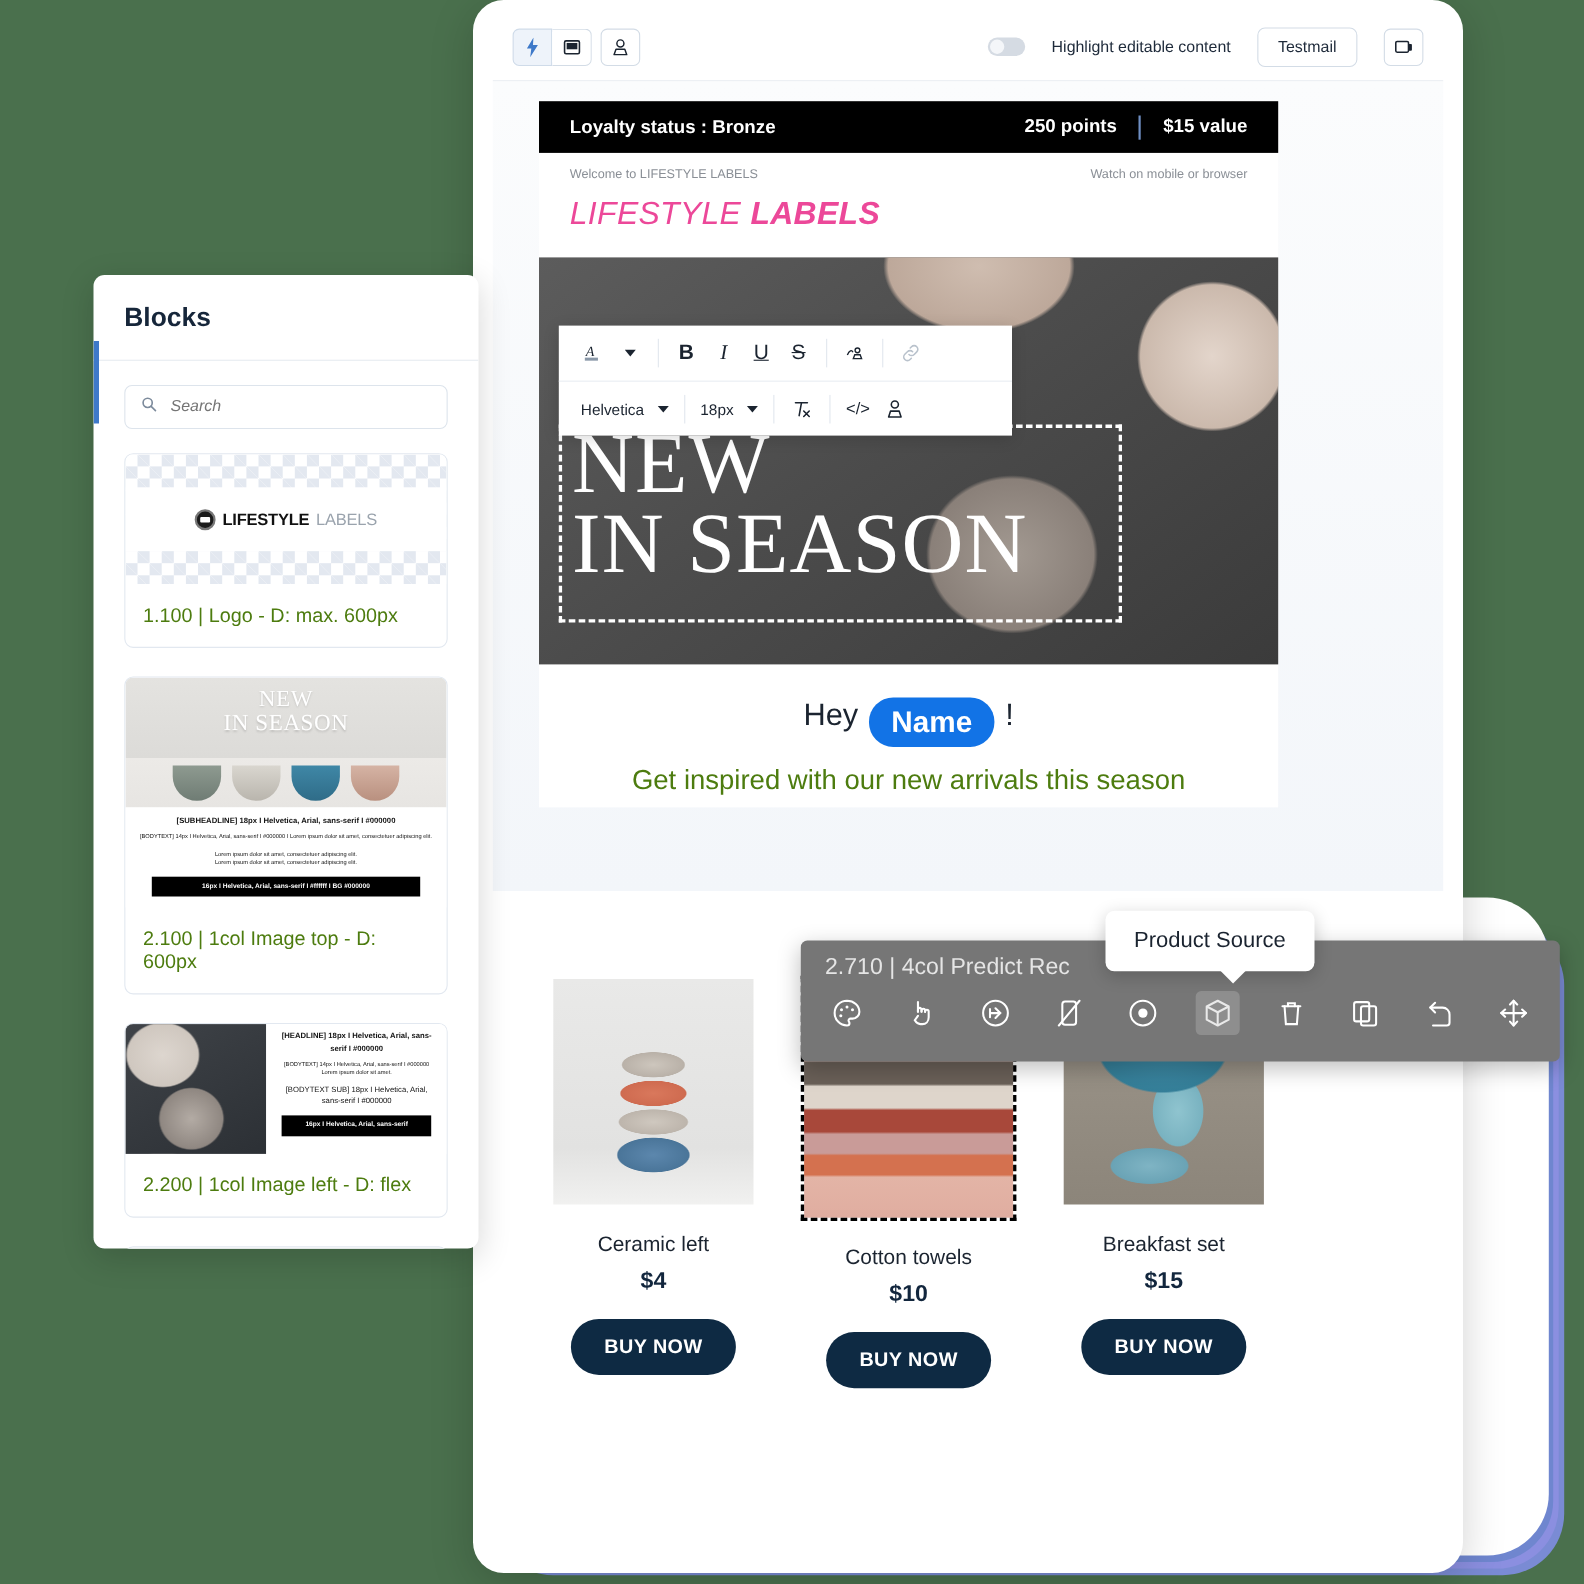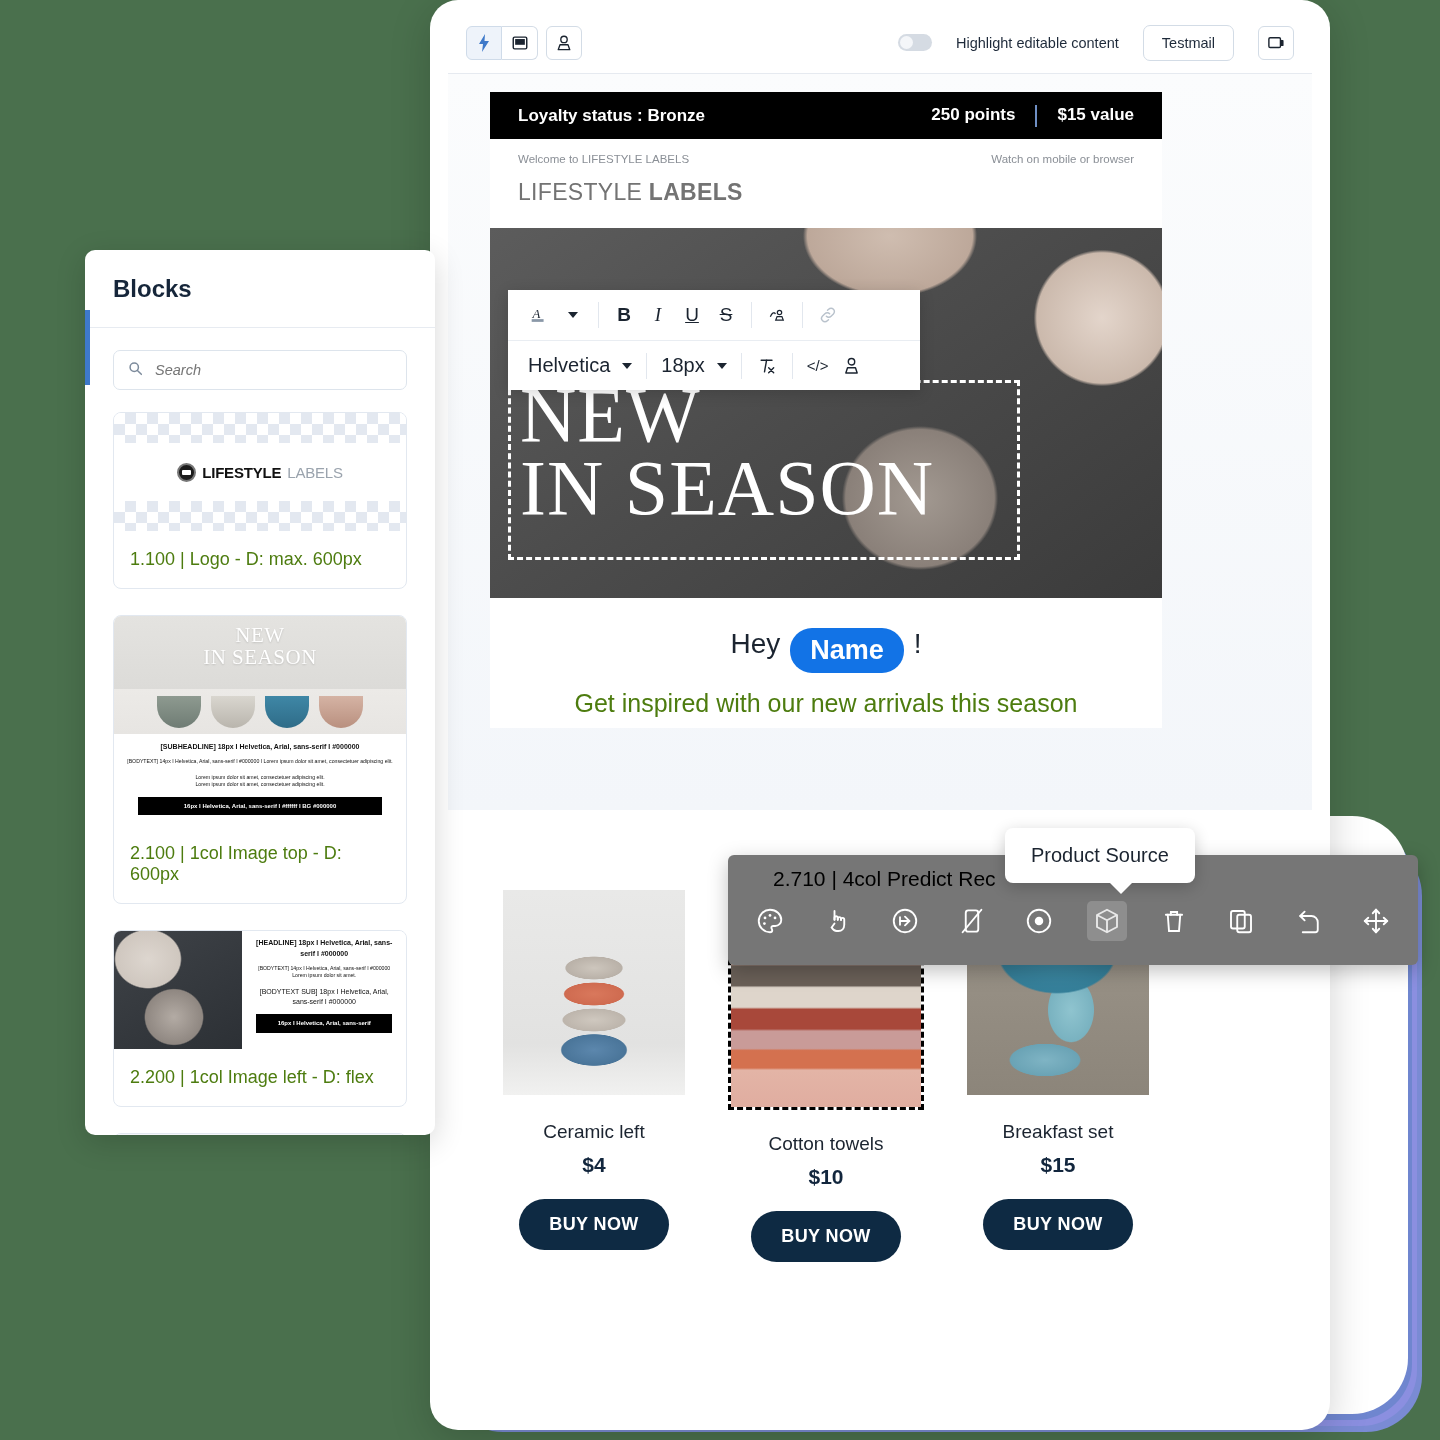--- a/index.html
+++ b/index.html
@@ -93,21 +93,21 @@
   }
   .loyalty-points { margin-left: auto; display:flex; align-items:flex-start; gap: 20px; }
   .loy-div { width: 2px; height: 22px; background: #6f8fc4; }
   .preheader {
     display: flex; padding: 14px 28px 6px 28px;
     font-size: 11.5px; color: #8a8f96;
   }
   .preheader .right { margin-left: auto; }
   .brand-logo {
     padding: 8px 28px 22px 28px;
-    font-size: 23px; color: #737373; letter-spacing: .3px;
+    font-size: 29px; color: #ec4899; letter-spacing: .3px; font-style: italic;
   }
   .brand-logo b { font-weight: bold; }
   .brand-logo span { font-weight: 300; }
 
   
   .hero {
     position: relative; height: 370px; overflow: hidden;
     background:
       radial-gradient(ellipse 150px 105px at 400px 8px, #cfbdb0 0%, #bda89a 55%, rgba(0,0,0,0) 58%),
       radial-gradient(ellipse 105px 105px at 612px 90px, #e3d5cb 0%, #cbb9ac 62%, rgba(0,0,0,0) 65%),
@@ -137,21 +137,21 @@
   }
   .rte-row + .rte-row { border-top: 1px solid #e9edf2; }
   .rte-item {
     min-width: 34px; height: 34px; display: flex;
     align-items: center; justify-content: center;
     cursor: pointer; font-size: 19px; color: #1b2430;
   }
   .rte-sep { width: 1px; height: 26px; background: #e2e7ee; margin: 0 8px; }
   .rte-select {
     display: flex; align-items: center; gap: 12px;
-    font-size: 20px; color: #1b2430; cursor: pointer; padding: 0 6px;
+    font-size: 14px; color: #1b2430; cursor: pointer; padding: 0 6px;
   }
   .caret { width: 0; height: 0; border-left: 5px solid transparent;
            border-right: 5px solid transparent; border-top: 6px solid #1b2430; }
 
   
   .greeting { text-align: center; padding: 30px 0 10px 0; }
   .greet-line {
     font-size: 28px; color: #1b2430;
     display: flex; justify-content: center; gap: 10px;
   }
@@ -274,21 +274,21 @@
 
   
   .ctx-toolbar {
     position: absolute; left: 728px; top: 855px;
     width: 690px; height: 110px;
     background: #767676; border-radius: 6px;
     box-shadow: 0 6px 20px rgba(0,0,0,.25);
     padding: 12px 22px 0 22px;
     z-index: 20;
   }
-  .ctx-title { color: #000000; font-size: 21px; margin-left: 23px; }
+  .ctx-title { color: #e5e5e5; font-size: 21px; }
   .ctx-icons { display: flex; align-items: center; justify-content: space-between; margin-top: 10px; }
   .ctx-ico {
     width: 40px; height: 40px; display: flex;
     align-items: center; justify-content: center; cursor: pointer;
   }
   .ctx-ico.active { background: rgba(255,255,255,.18); border-radius: 5px; }
   .tooltip {
     position: absolute; left: 1005px; top: 828px;
     background: #fff; border-radius: 8px;
     padding: 16px 26px; font-size: 20px; color: #1b2430;

